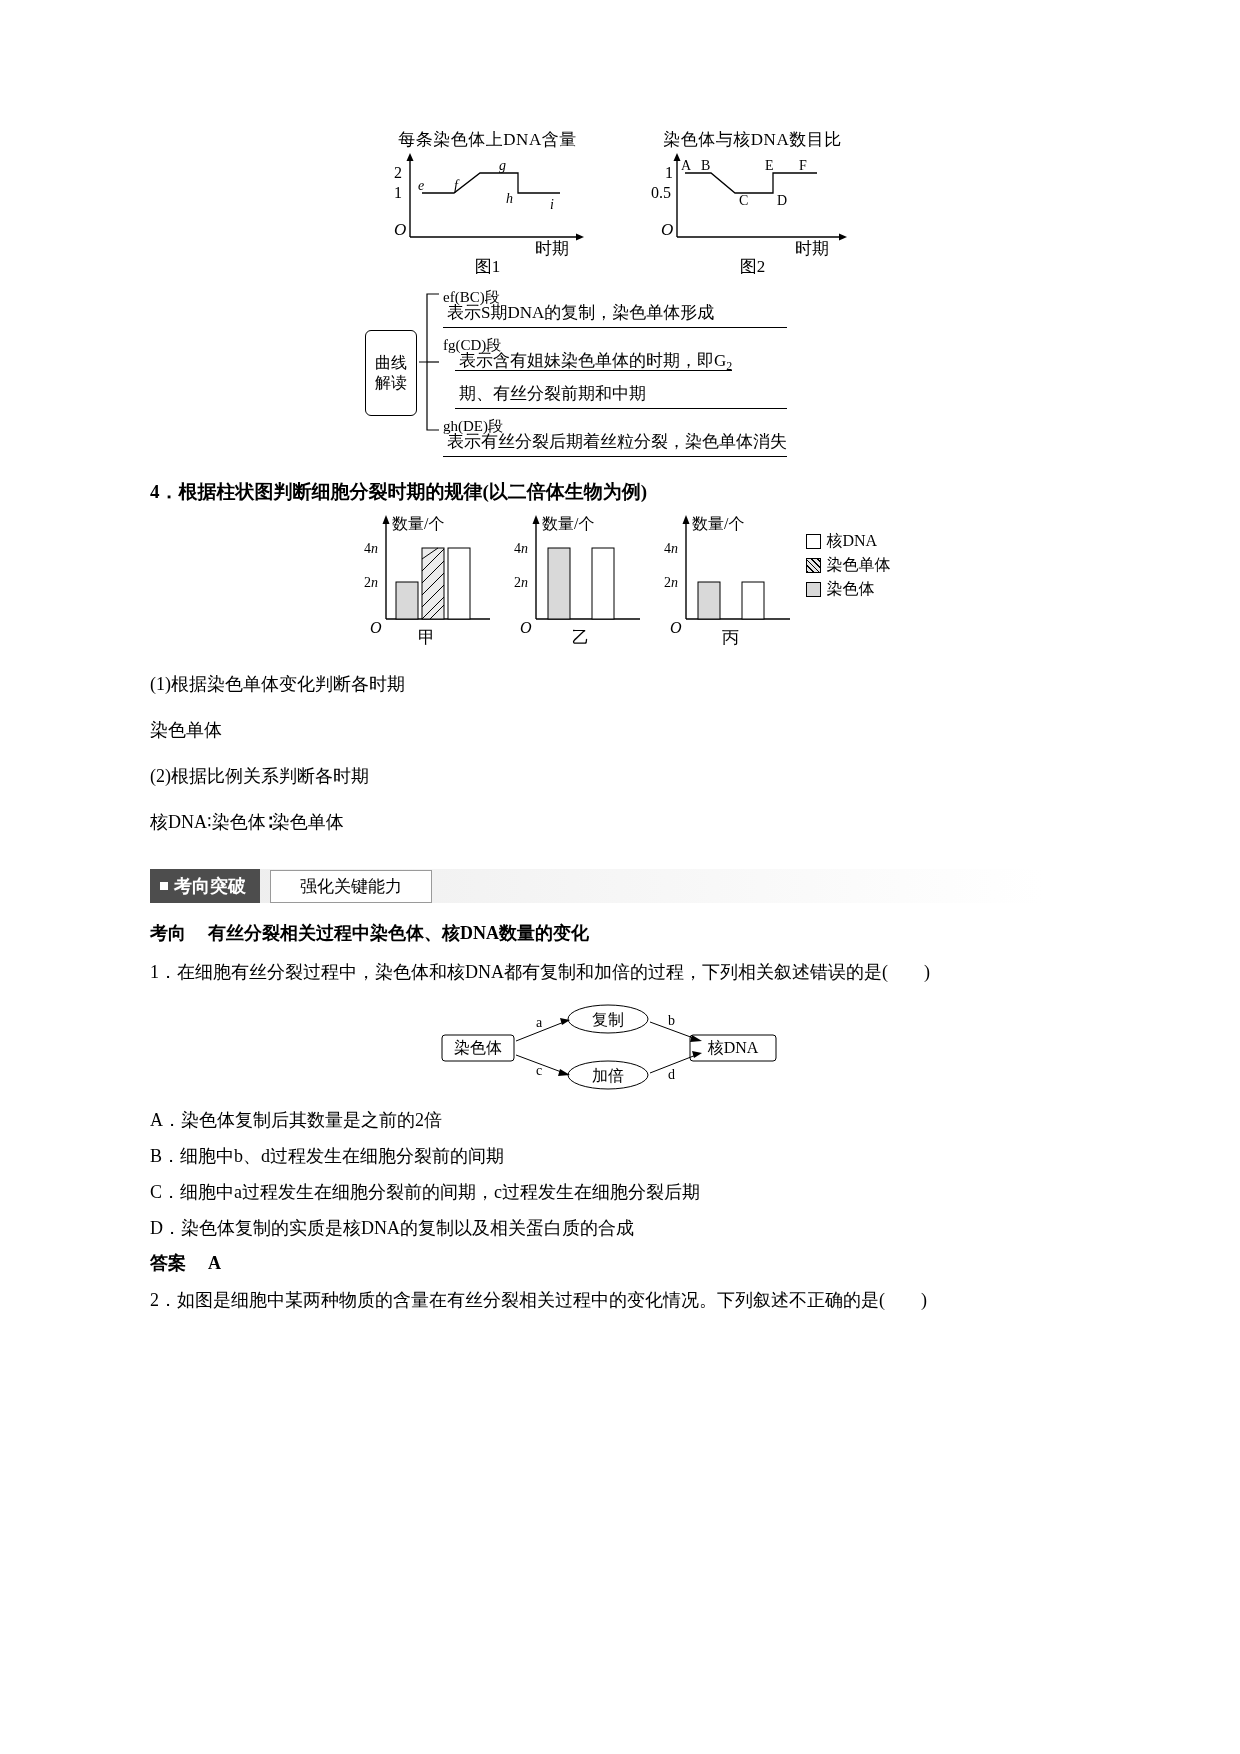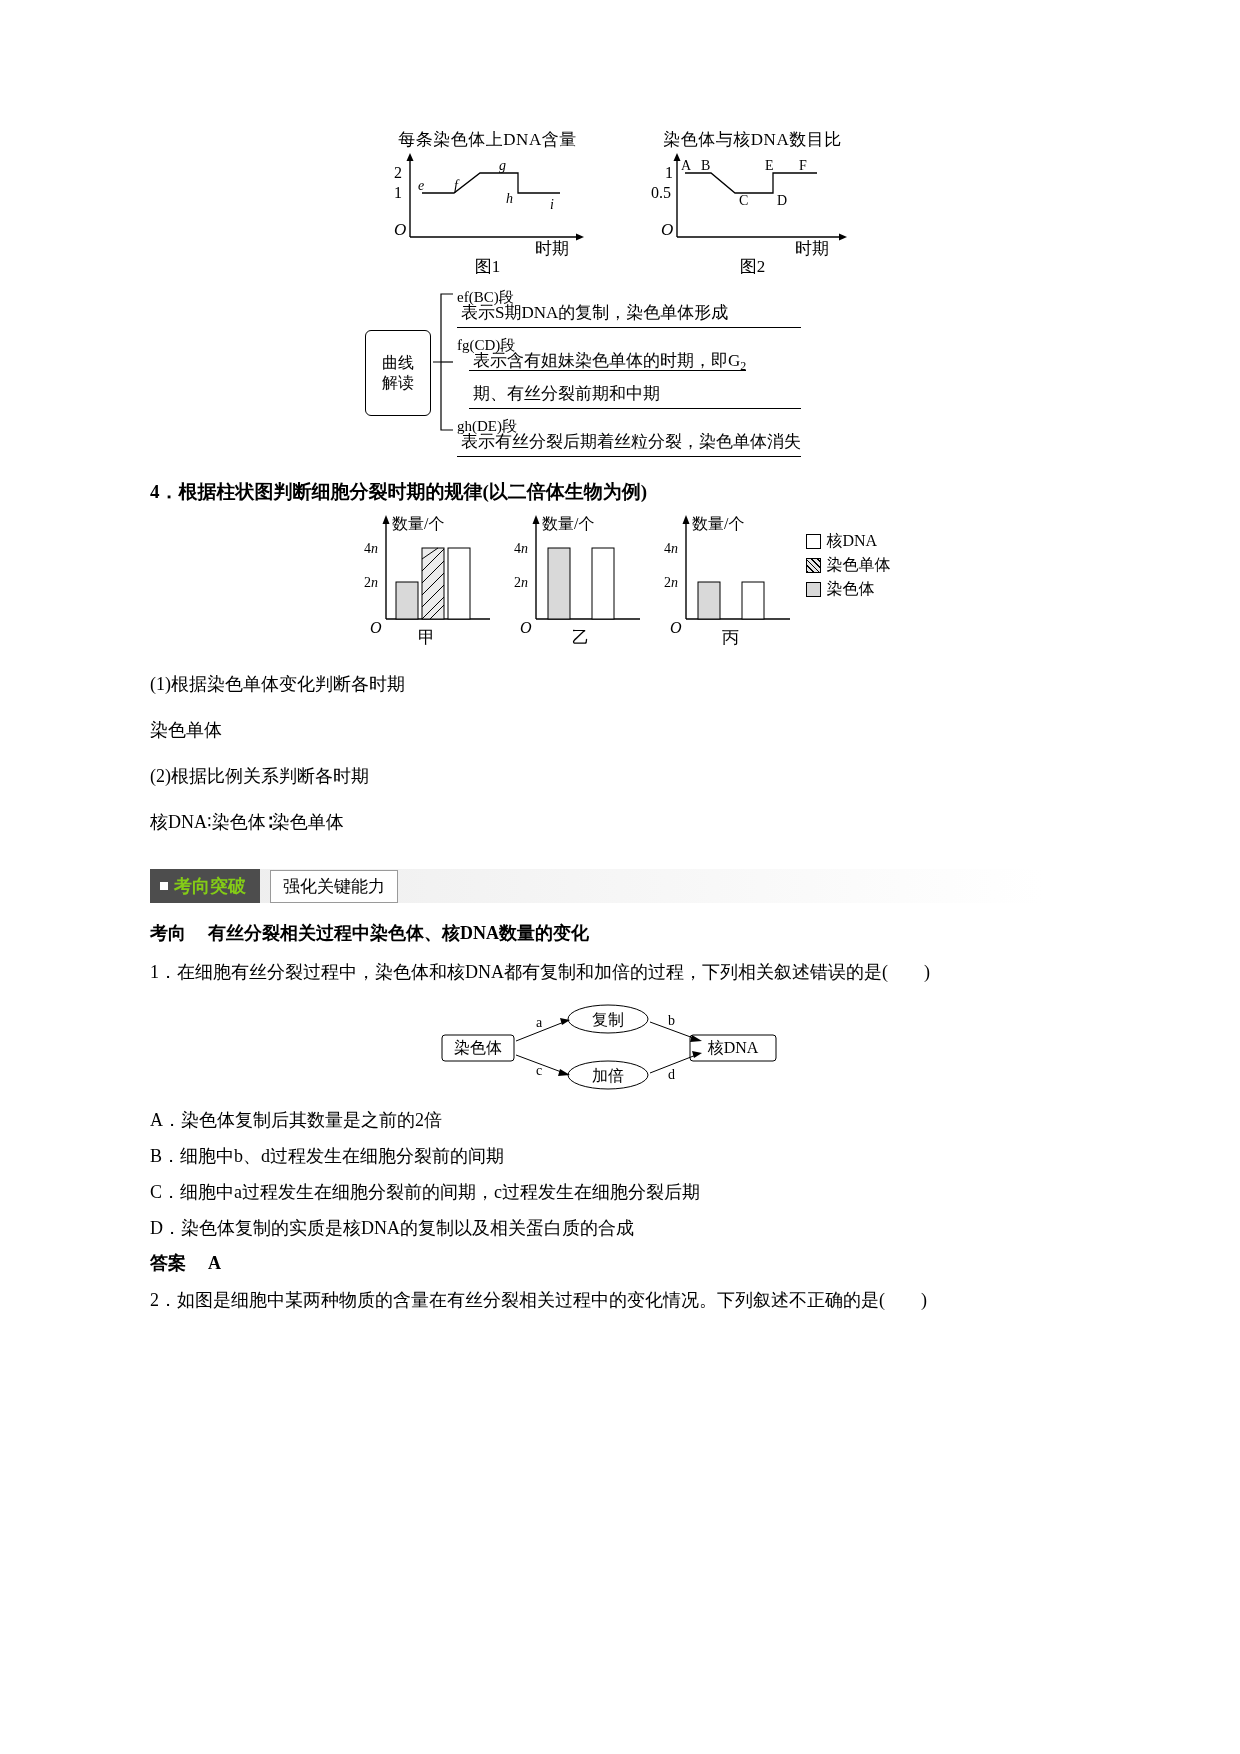--- a/index.html
+++ b/index.html
@@ -50,21 +50,21 @@
     margin: 10px 0 0 215px;
     align-items: stretch;
   }
   .interp-title {
     border: 1px solid #000;
     border-radius: 6px;
     width: 34px;
     font-size: 16px;
     line-height: 20px;
     text-align: center;
-    padding: 22px 15px;
+    padding: 22px 8px;
     align-self: center;
     background: #fff;
   }
   .brace-svg { display: block; }
   .interp-items { }
   .interp-item {
     display: flex;
     align-items: flex-start;
     margin-bottom: 2px;
   }
@@ -137,38 +137,38 @@
   .banner {
     margin: 30px 0 18px 0;
     height: 34px;
     position: relative;
     background: linear-gradient(to right, #ececec, #ffffff 95%);
     display: flex;
     align-items: center;
   }
   .banner-title {
     background: #4d4d4d;
-    color: #84cc16;
+    color: #ffffff;
     font-family: "Liberation Sans", sans-serif;
     font-weight: bold;
     font-size: 18px;
     padding: 5px 14px 5px 10px;
     display: flex;
     align-items: center;
     gap: 6px;
   }
   .banner-sq {
     width: 8px; height: 8px; background: #fff; display: inline-block;
   }
   .banner-sub {
     border: 1px solid #9a9a9a;
     background: #fff;
     font-family: "Liberation Sans", sans-serif;
     font-size: 17px;
-    padding: 4px 12px;
+    padding: 4px 29px;
     margin-left: 10px;
   }
 
   .kao-line {
     font-size: 18px;
     font-weight: bold;
     margin: 16px 0 10px 0;
   }
   .kao-line .gap { display: inline-block; width: 22px; }
 

